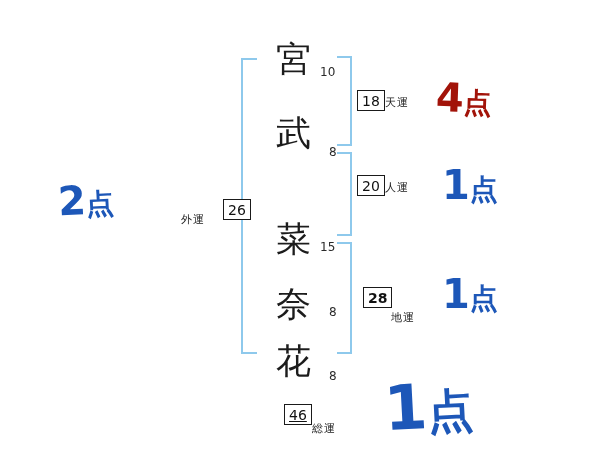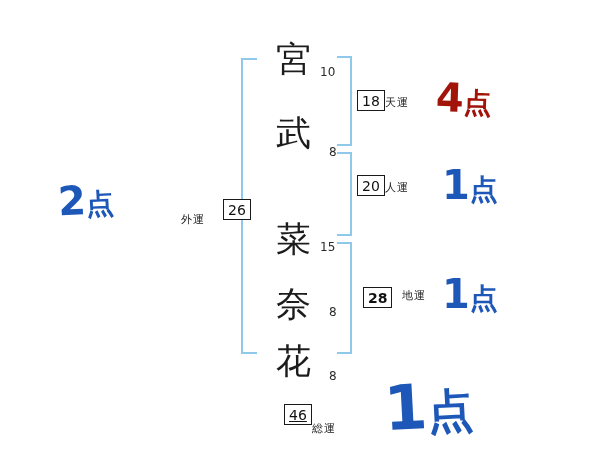--- a/index.html
+++ b/index.html
@@ -101,21 +101,21 @@
   <div class="bracket right-open-left" style="left:337px; top:56px; width:15px; height:90px;"></div>
   <div class="numbox" style="left:357px; top:90px;">18</div>
   <div class="fortune-label" style="left:385px; top:97px;">天運</div>
 
   <div class="bracket right-open-left" style="left:337px; top:152px; width:15px; height:84px;"></div>
   <div class="numbox" style="left:357px; top:175px;">20</div>
   <div class="fortune-label" style="left:385px; top:182px;">人運</div>
 
   <div class="bracket right-open-left" style="left:337px; top:242px; width:15px; height:112px;"></div>
   <div class="numbox" style="left:363px; top:287px;font-weight:bold;">28</div>
-  <div class="fortune-label" style="left:391px; top:290px;margin-left:11px;">地運</div>
+  <div class="fortune-label" style="left:391px; top:312px;">地運</div>
 
   <div class="numbox" style="left:284px; top:404px;text-decoration:underline;">46</div>
   <div class="fortune-label" style="left:312px; top:423px;">総運</div>
 
   <div class="score blue tilt-l" style="left:58px; top:180px;">
     <span class="n">2</span><span class="u">点</span>
   </div>
 
   <div class="score red tilt-r" style="left:436px; top:78px;">
     <span class="n">4</span><span class="u">点</span>

